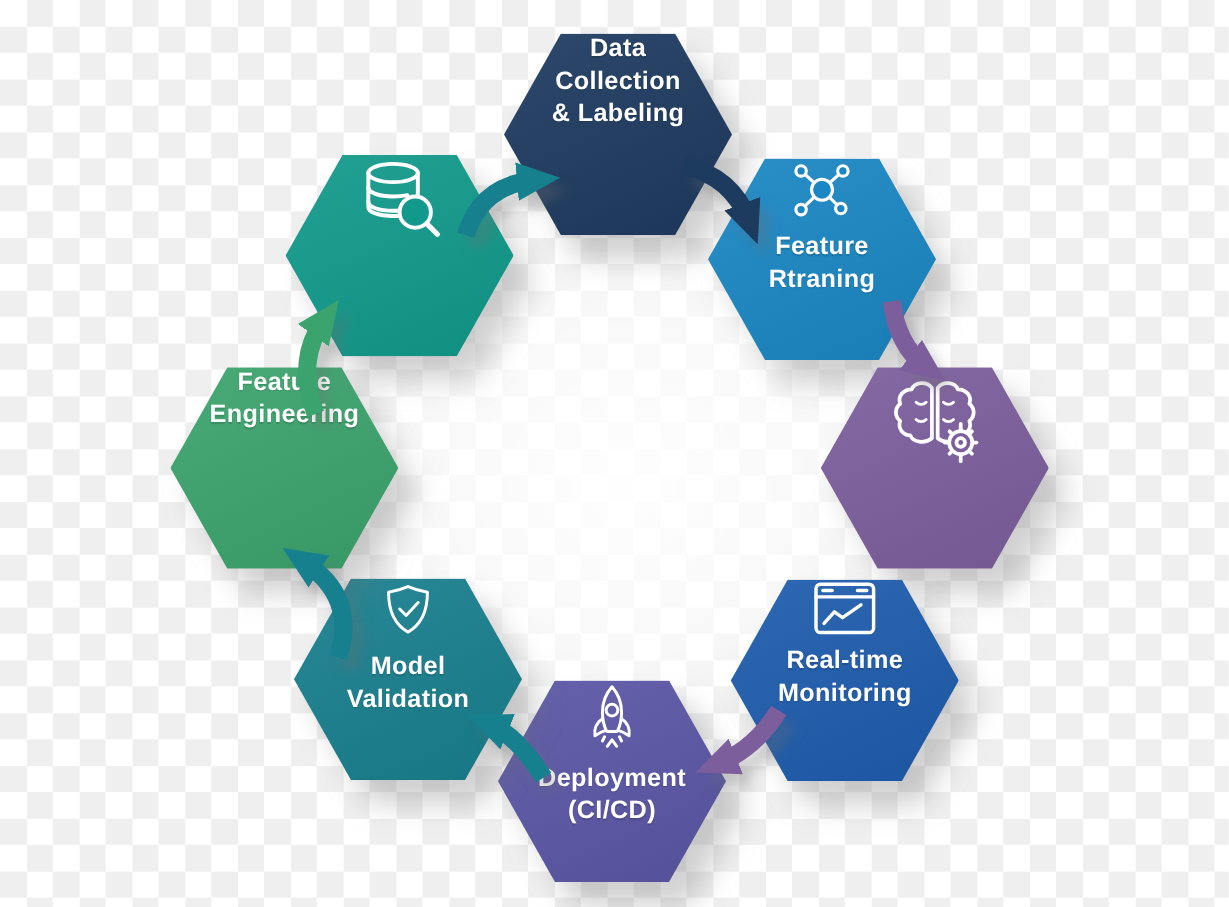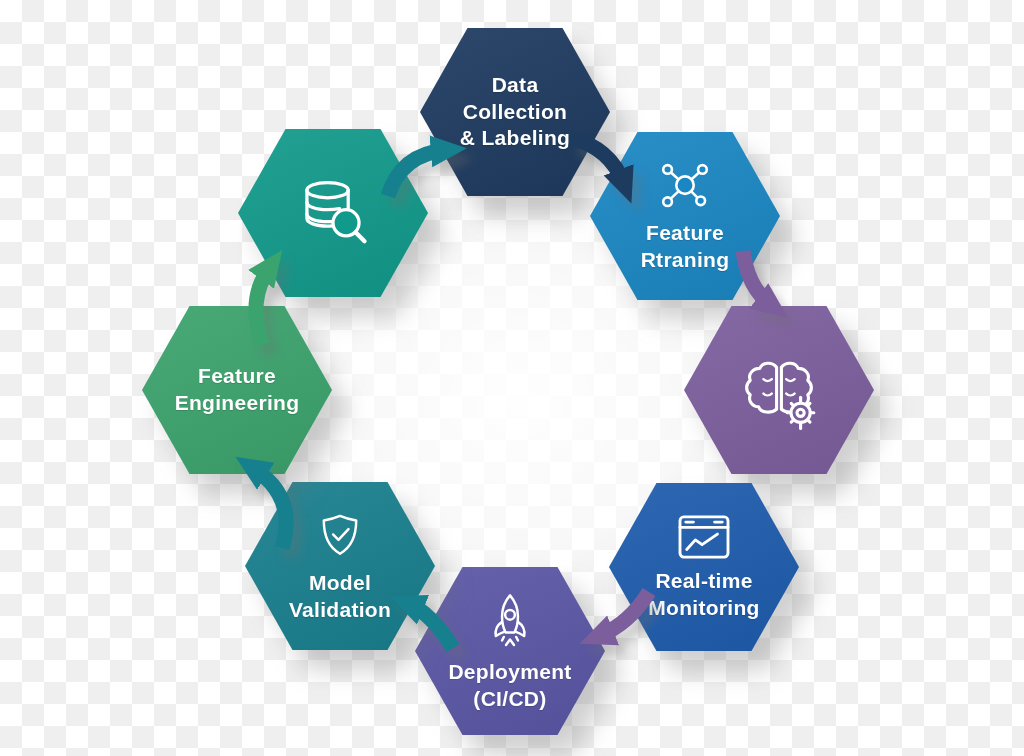--- a/index.html
+++ b/index.html
@@ -17,21 +17,21 @@
     background:radial-gradient(ellipse at center, rgba(255,255,255,0.95) 0%, rgba(255,255,255,0.55) 55%, rgba(255,255,255,0) 78%);
     pointer-events:none;
   }
   .hex-wrap{
     position:absolute;width:190px;height:168px;
     filter:drop-shadow(16px 20px 12px rgba(110,110,110,0.32));
   }
   .hex{
     width:100%;height:100%;
     clip-path:polygon(25% 0,75% 0,100% 50%,75% 100%,25% 100%,0 50%);
-    display:flex;flex-direction:column;align-items:center;justify-content:center;gap:7px;
+    display:flex;flex-direction:column;align-items:center;gap:7px;
     color:#ffffff;text-align:center;
     background-image:linear-gradient(155deg, rgba(255,255,255,0.07), rgba(0,0,0,0.07));
   }
   .hex-label{
     font-size:21px;font-weight:700;line-height:1.28;letter-spacing:0.3px;
     white-space:pre-line;
     text-shadow:0 1px 1px rgba(0,0,0,0.15);
   }
   .icon svg{display:block;}
   .arrows{position:absolute;left:0;top:0;pointer-events:none;}

